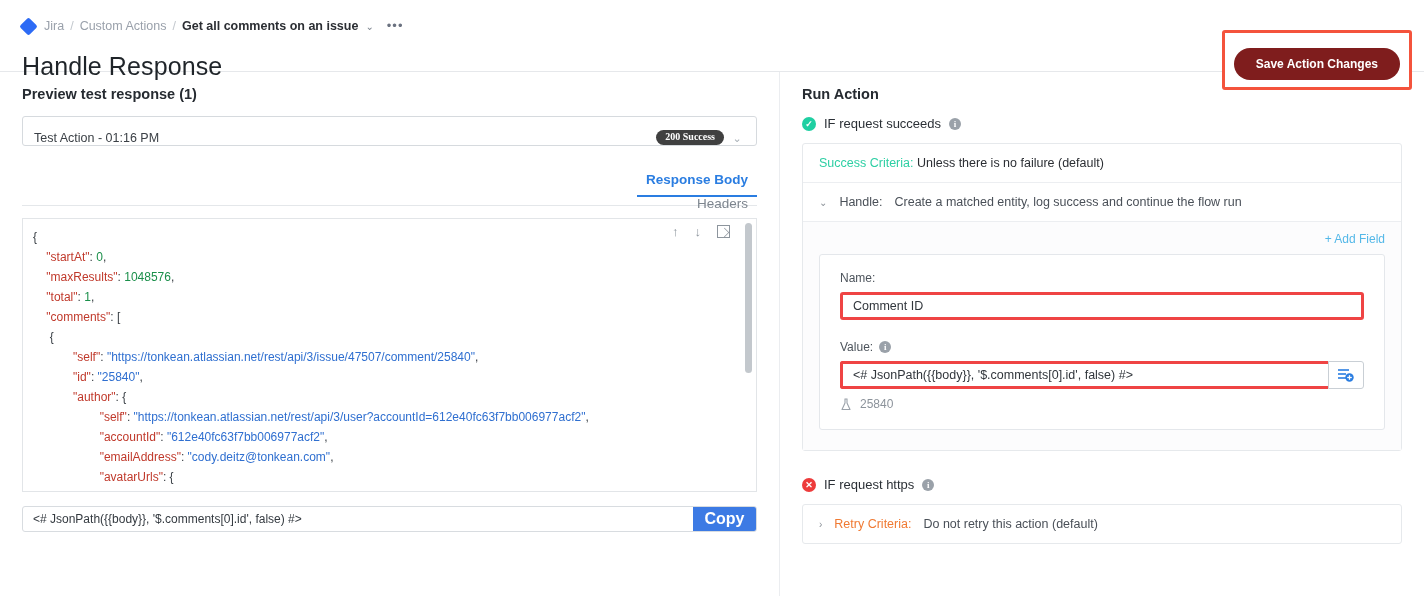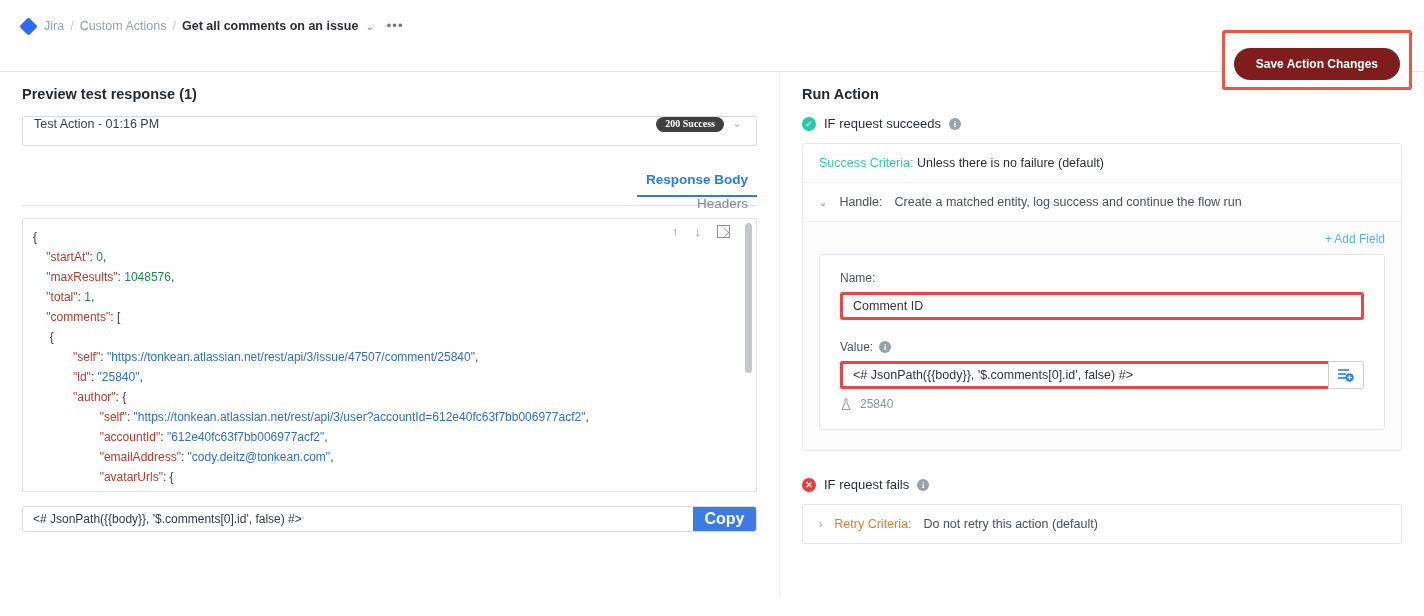--- a/index.html
+++ b/index.html
@@ -102,21 +102,21 @@
     margin: 0 0 14px 0;
   }
 
   
   .resp-select {
     height: 30px;
     border: 1px solid #d6dade;
     border-radius: 3px;
     background: #fff;
     display: flex;
-    align-items: flex-start;
+    align-items: flex-end;
     padding: 0 6px 0 11px;
     font-size: 12.5px;
     color: #3b4046;
     cursor: pointer;
   }
   .resp-select .val { flex: 1; }
   .badge-success {
     background: #404040;
     color: #fff;
     font-size: 10px;
@@ -400,20 +400,21 @@
     <span class="jira-diamond"></span>
     <a class="bc-link">Jira</a>
     <span class="bc-sep">/</span>
     <a class="bc-link">Custom Actions</a>
     <span class="bc-sep">/</span>
     <span class="bc-current">Get all comments on an issue</span>
     <span class="bc-chev">⌄</span>
     <span class="bc-dots">•••</span>
   </div>
 
+  <h1 class="page-title">Handle Response</h1>
 
   <div class="save-wrap">
     <button class="save-btn">Save Action Changes</button>
   </div>
 </div>
 
 <div class="body">
 
   <div class="left-pane">
 
@@ -521,21 +522,21 @@
               <path d="M4.5 1 h3 M5 1 v4 L2 11.5 h8 L7 5 V1" fill="none" stroke="#9aa1a9" stroke-width="1.1" stroke-linejoin="round"></path>
             </svg>
             <span>25840</span>
           </div>
         </div>
       </div>
     </div>
 
     <div class="cond-row mt-24">
       <span class="ic-fail">✕</span>
-      <span>IF request fails</span>
+      <span>IF request https</span>
       <span class="info-i">i</span>
     </div>
 
     <div class="card">
       <div class="handle-row" style="border-bottom:none">
         <span class="chev-r">›</span>
         <span class="crit-label-fail">Retry Criteria:</span>
         <span>Do not retry this action (default)</span>
       </div>
     </div>

